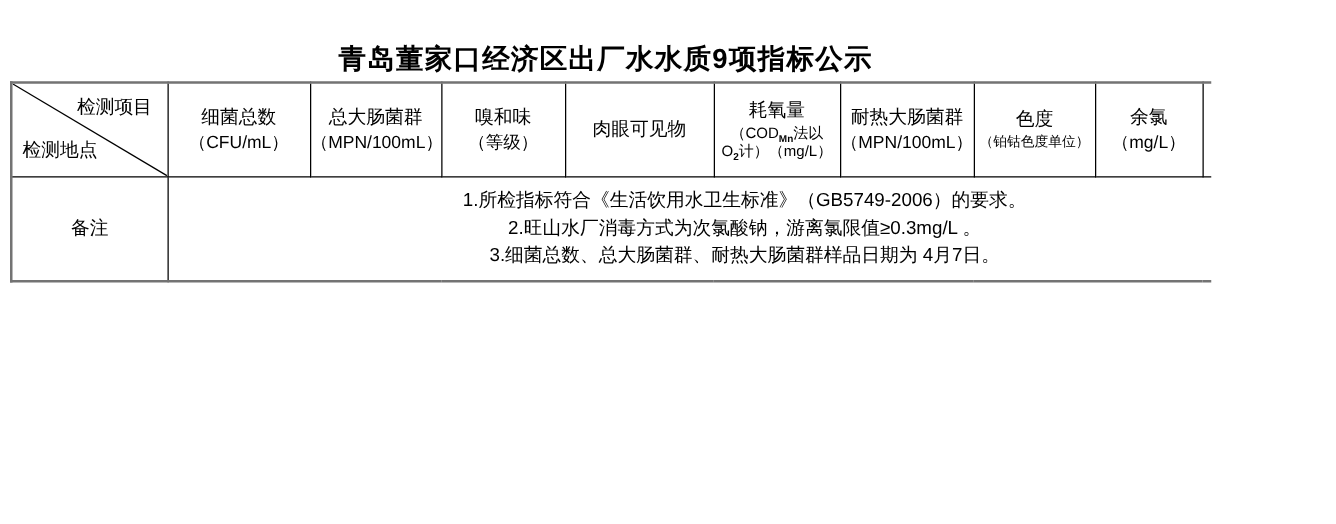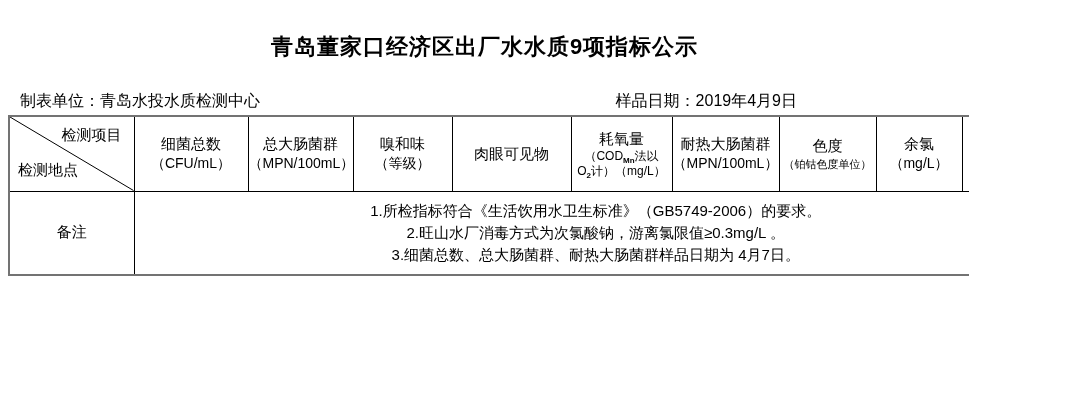--- a/index.html
+++ b/index.html
@@ -90,24 +90,20 @@
     white-space: nowrap;
   }
 </style>
 </head>
 <body>
 
 <div class="page">
 
   <h1 class="title">青岛董家口经济区出厂水水质9项指标公示</h1>
 
-  <div class="subtitle-row">
-    <span>制表单位：青岛水投水质检测中心</span>
-    <span>样品日期：2019年4月9日</span>
-  </div>
 
   <table class="report">
     <colgroup>
       <col style="width:125px">
         <col style="width:114px">
         <col style="width:105px">
       <col style="width:99px">
         <col style="width:119px">
         <col style="width:101px">
       <col style="width:107px">

